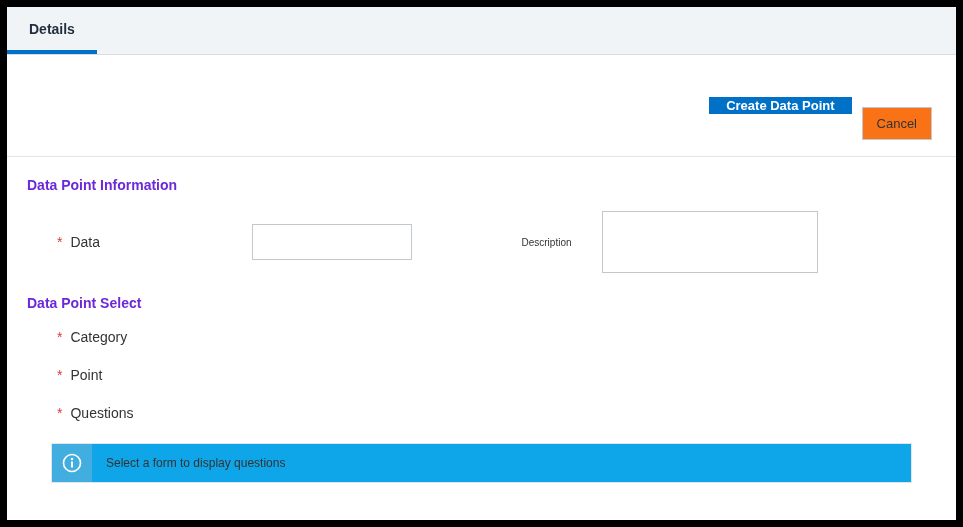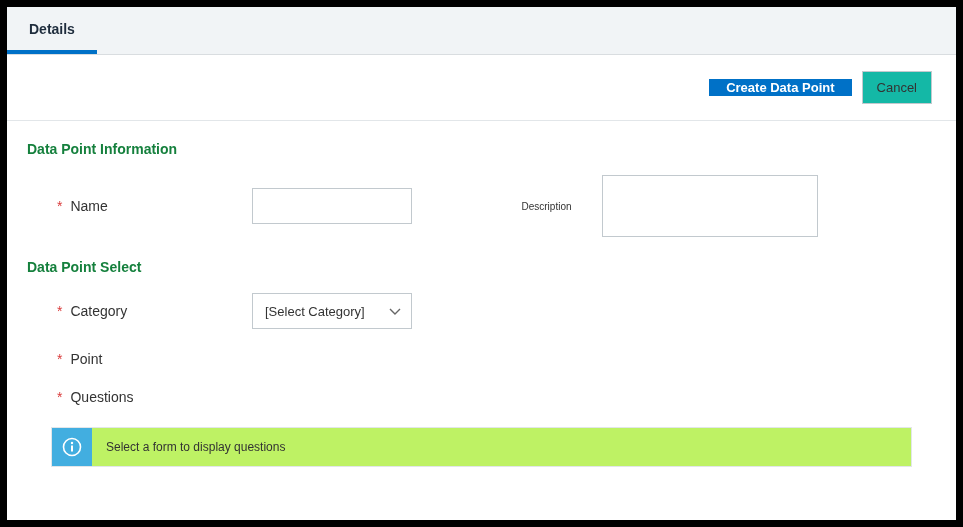--- a/index.html
+++ b/index.html
@@ -57,36 +57,37 @@
     .btn-primary {
       background: #0071c7;
       color: #fff;
       border: 1px solid #0071c7;
       padding: 0 16px;
       font-size: 13px;
       font-weight: 600;
       cursor: pointer;
     }
     .btn-secondary {
-      background: #14b8a6;
+      background: #f97316;
       color: #333;
       border: 1px solid #c2c9ce;
       padding: 8px 14px;
       font-size: 13px;
       cursor: pointer;
+      margin-top: 36px;
     }
     .form-area {
       padding: 14px 20px 10px 20px;
       flex: 1;
       overflow: auto;
     }
     .section-header {
       font-size: 14px;
       font-weight: 600;
-      color: #15803d;
+      color: #6d28d9;
       margin: 6px 0 18px 0;
     }
     .row-pair {
       display: flex;
       align-items: center;
       margin-bottom: 22px;
     }
     .field-block {
       display: flex;
       align-items: center;
@@ -147,21 +148,21 @@
       transform: translateY(-50%);
       pointer-events: none;
     }
     .field-row {
       display: flex;
       align-items: center;
       margin-bottom: 22px;
     }
     .info-banner {
       margin: 10px 24px 0 24px;
-      background: #bef264;
+      background: #0ea5e9;
       border: 1px solid #e2e6e9;
       display: flex;
       align-items: stretch;
       min-height: 40px;
     }
     .info-icon-box {
       width: 40px;
       background: #42aee0;
       display: flex;
       align-items: center;
@@ -196,42 +197,36 @@
       </button>
     </div>
 
     <div class="form-area">
       <div class="section-header">Data Point Information</div>
 
       <div class="row-pair">
         <div class="field-block">
           <div class="label-col">
             <span class="req">*</span>
-            <span>Name</span>
+            <span>Data</span>
           </div>
           <input type="text" class="text-input" value="" style="">
         </div>
         <div class="field-block">
           <div class="desc-label">Description</div>
           <textarea class="textarea-input" style=""></textarea>
         </div>
       </div>
 
       <div class="section-header">Data Point Select</div>
 
       <div class="field-row">
         <div class="label-col">
           <span class="req">*</span>
           <span>Category</span>
-        </div>
-        <div class="select-wrap">
-          <span>[Select Category]</span>
-          <svg class="chev" viewBox="0 0 16 16">
-            <path d="M3 6 L8 11 L13 6" fill="none" stroke="#666" stroke-width="1.4"></path>
-          </svg>
         </div>
       </div>
 
       <div class="field-row">
         <div class="label-col">
           <span class="req">*</span>
           <span>Point</span>
         </div>
       </div>
 

